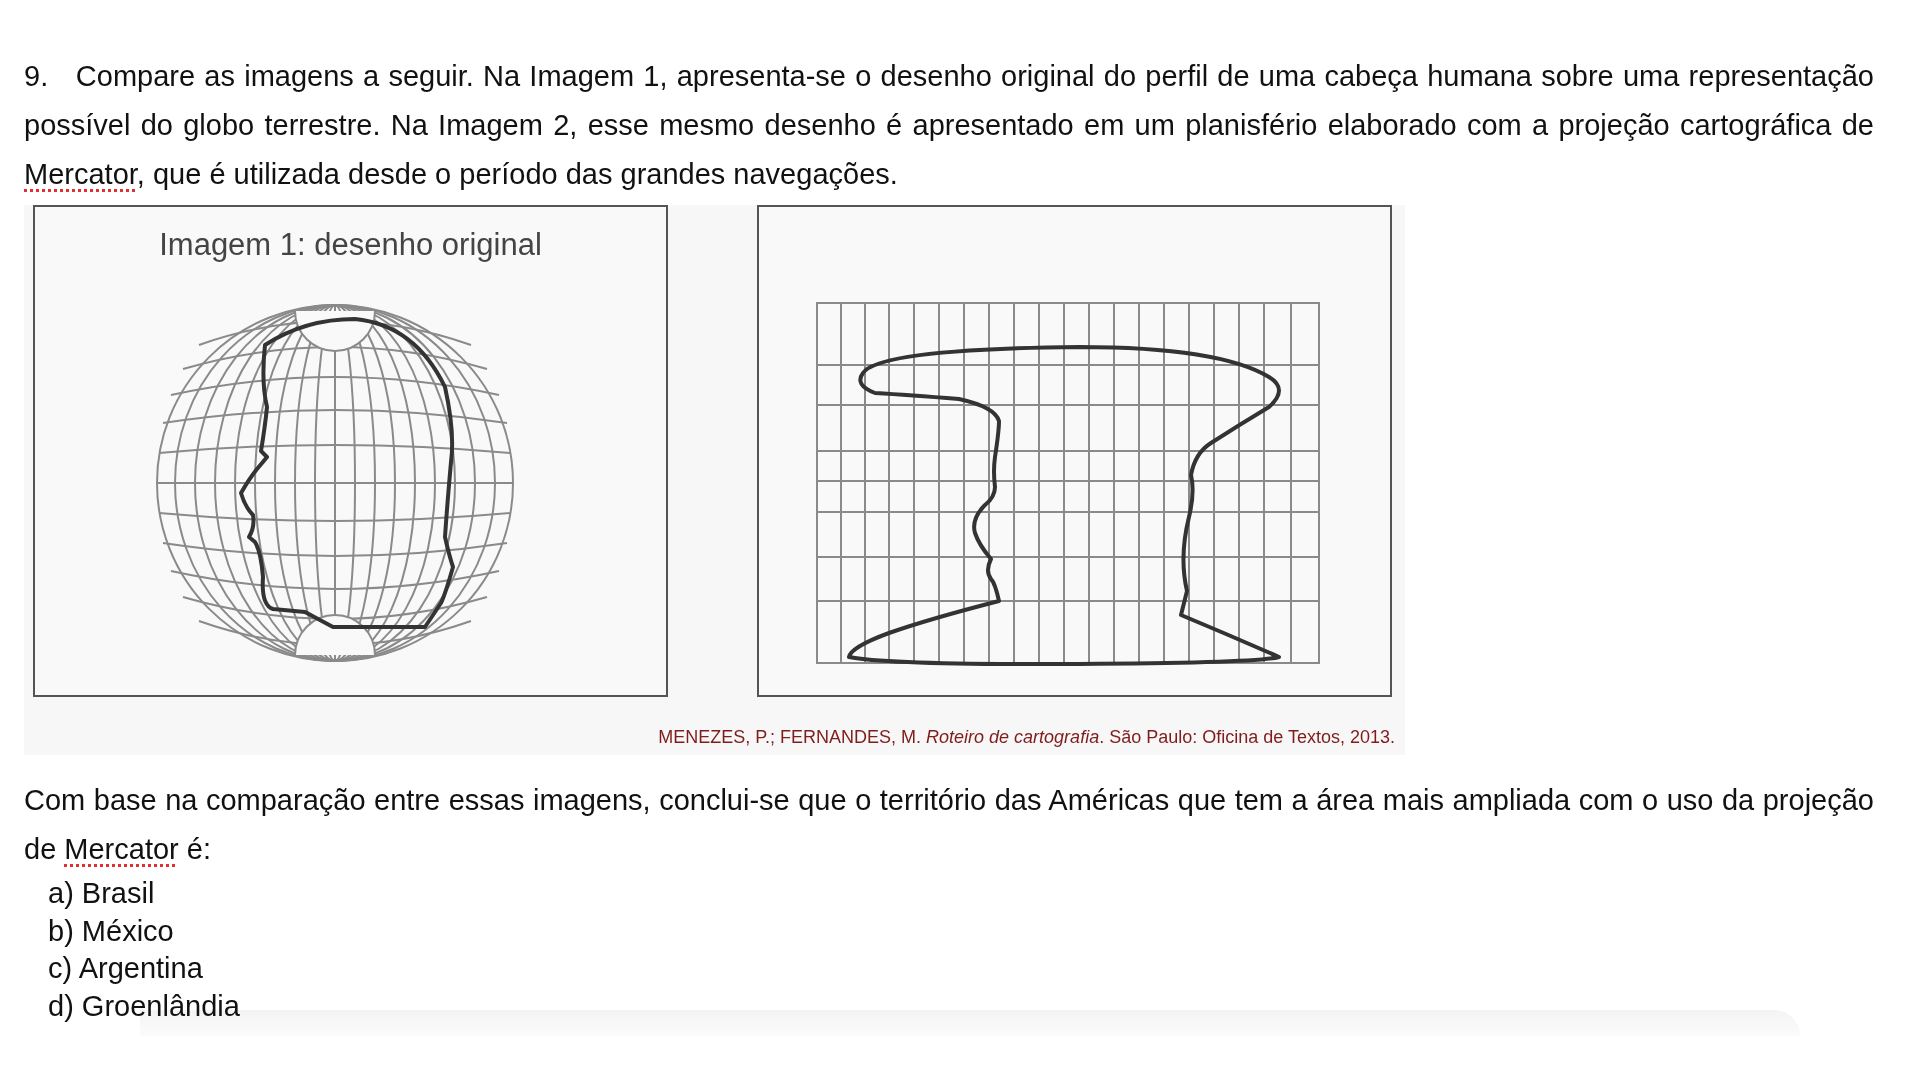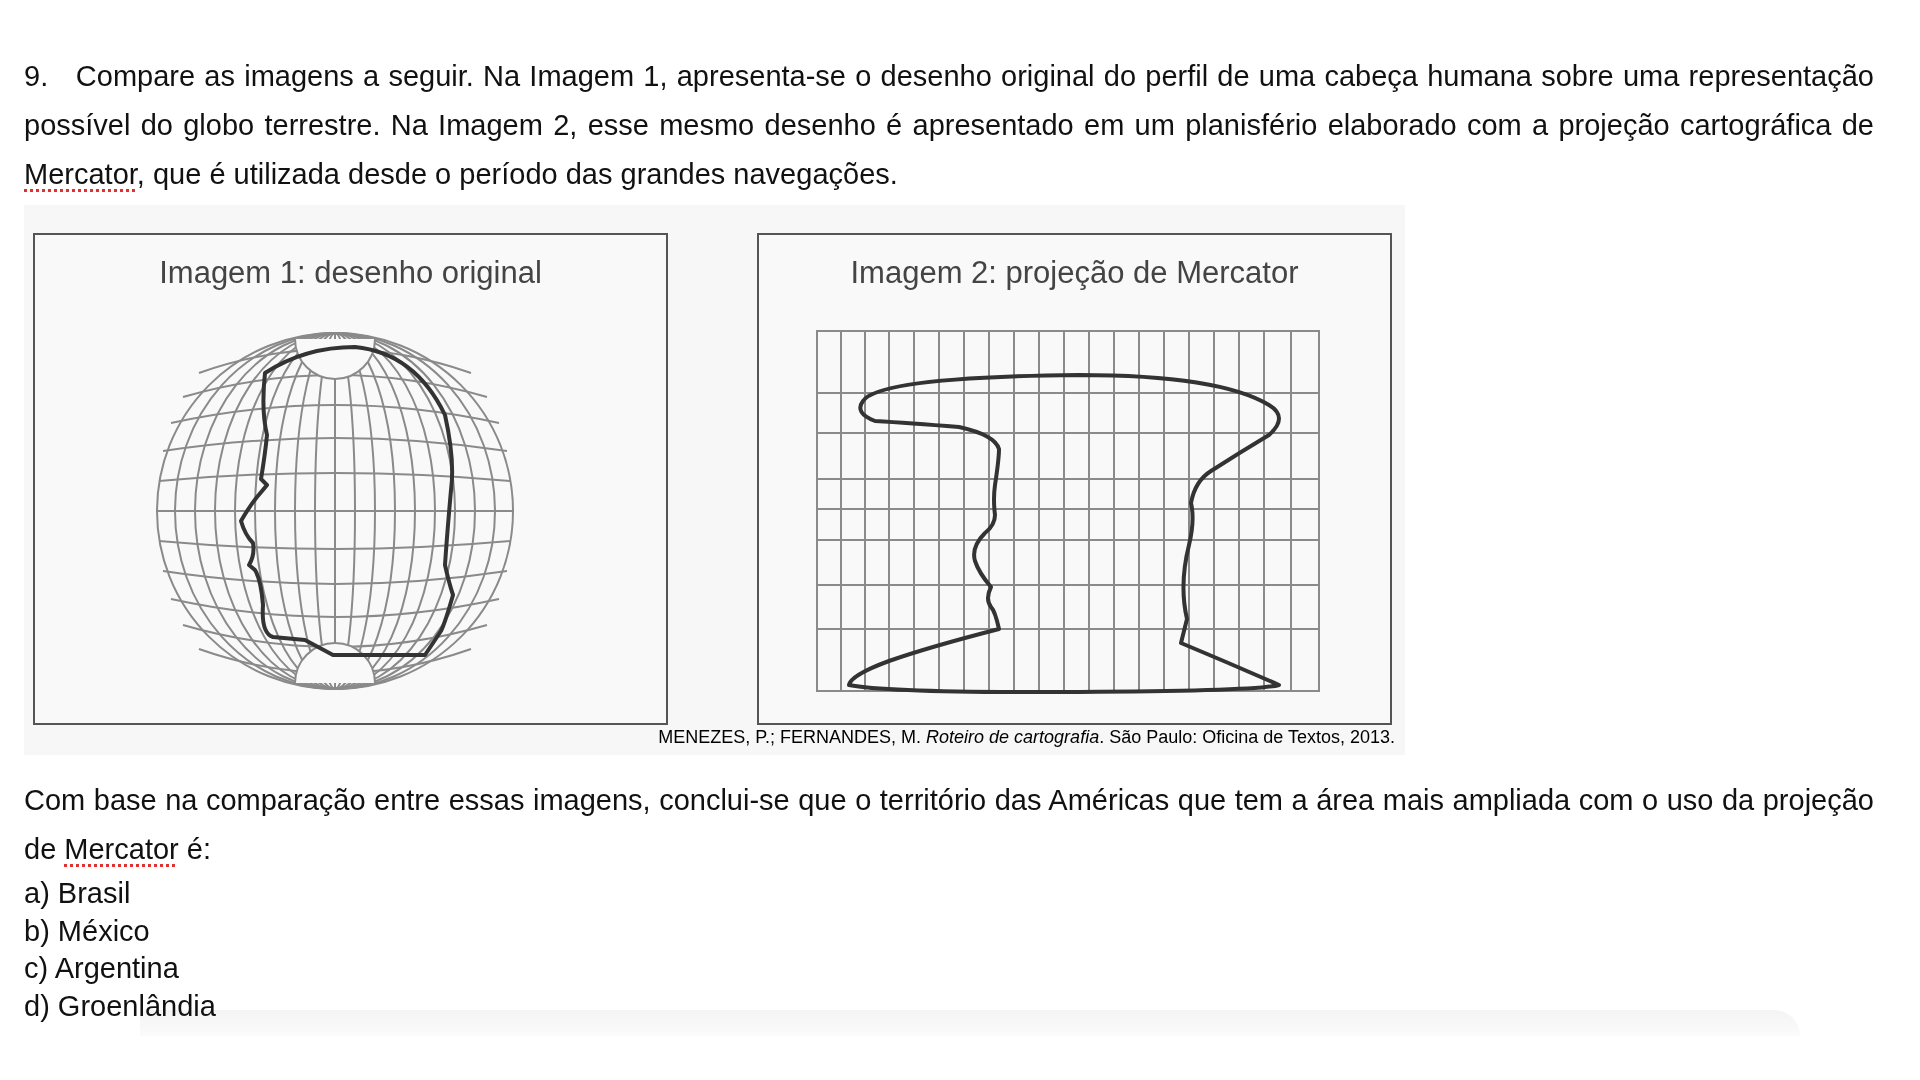--- a/index.html
+++ b/index.html
@@ -4,32 +4,32 @@
 <style>
   html, body { margin:0; padding:0; background:#ffffff; }
   body { width:1920px; height:1080px; position:relative; overflow:hidden;
          font-family:"Liberation Sans", sans-serif; color:#111; }
   .para { position:absolute; left:24px; width:1850px; font-size:29px; line-height:49px;
           text-align:justify; text-align-last:left; }
   .p1 { top:52px; }
   .spell { text-decoration: underline; text-decoration-style: dotted;
            text-decoration-color:#e03030; text-decoration-thickness:3px; text-underline-offset:5px; }
   .figure-panel { position:absolute; left:24px; top:205px; width:1381px; height:550px; background:#f7f7f7; }
-  .fig-box { position:absolute; top:28px; width:635px; height:492px; border:2px solid #555;
+  .fig-box { position:absolute; top:0; width:635px; height:492px; border:2px solid #555;
              background:#f9f9f9; box-sizing:border-box; }
   .box1 { left:9px; }
   .box2 { left:733px; }
   .fig-title { position:absolute; top:20px; left:0; width:100%; text-align:center;
                font-size:31px; color:#444; }
   .fig-svg { position:absolute; left:0; top:0; }
-  .caption { position:absolute; right:10px; top:522px; font-size:18px; color:#000000; }
+  .caption { position:absolute; right:10px; top:522px; font-size:18px; color:#7f1d1d; }
   .caption i { font-style:italic; }
   .p2 { top:776px; }
   .options { position:absolute; left:24px; top:875px; font-size:29px; line-height:37.5px; }
-  .opt { display:block; }
+  .opt { display:block;margin-left:24px; }
   .fade-bar { position:absolute; left:140px; top:1010px; width:1660px; height:26px;
               background:linear-gradient(to bottom, #f4f4f4, #fbfbfb); border-radius:0 30px 0 0; }
 </style>
 </head>
 <body>
 
 <div class="para p1">
   <span>9.</span>&nbsp;&nbsp;
   <span>Compare as imagens a seguir. Na Imagem 1, apresenta-se o desenho original do perfil de uma cabeça humana sobre uma representação possível do globo terrestre. Na Imagem 2, esse mesmo desenho é apresentado em um planisfério elaborado com a projeção cartográfica de </span><span class="spell">Mercator</span><span>, que é utilizada desde o período das grandes navegações.</span>
 </div>
@@ -68,21 +68,20 @@
 
         <path d="M260 104 A40 40 0 0 0 340 104" fill="#f9f9f9"></path>
         <path d="M260 448 A40 40 0 0 1 340 448" fill="#f9f9f9"></path>
       </g>
 
       <path d="M230 138 Q270 112 320 112 Q380 118 410 180 Q420 225 416 255 Q412 300 410 330 Q414 348 418 360 Q410 388 406 396 L390 420 L298 420 L270 405 L238 402 Q226 398 228 370 Q226 345 220 335 L214 330 Q220 320 218 308 Q210 300 206 286 Q214 272 222 262 Q228 255 232 250 L226 244 Q230 220 232 200 Q226 175 230 138 Z" fill="none" stroke="#333" stroke-width="4" stroke-linejoin="round"></path>
     </svg>
   </div>
 
   <div class="fig-box box2">
-    <div class="fig-title">Imagem 2: projeção de Mercator</div>
     <svg class="fig-svg" width="631" height="488" viewBox="0 0 631 488">
       <g stroke="#8a8a8a" stroke-width="2" fill="none">
         <rect x="58" y="96" width="502" height="360"></rect>
 
         <line x1="82" y1="96" x2="82" y2="456"></line>
           <line x1="106" y1="96" x2="106" y2="456"></line>
         <line x1="130" y1="96" x2="130" y2="456"></line>
           <line x1="155" y1="96" x2="155" y2="456"></line>
         <line x1="180" y1="96" x2="180" y2="456"></line>
           <line x1="205" y1="96" x2="205" y2="456"></line>

